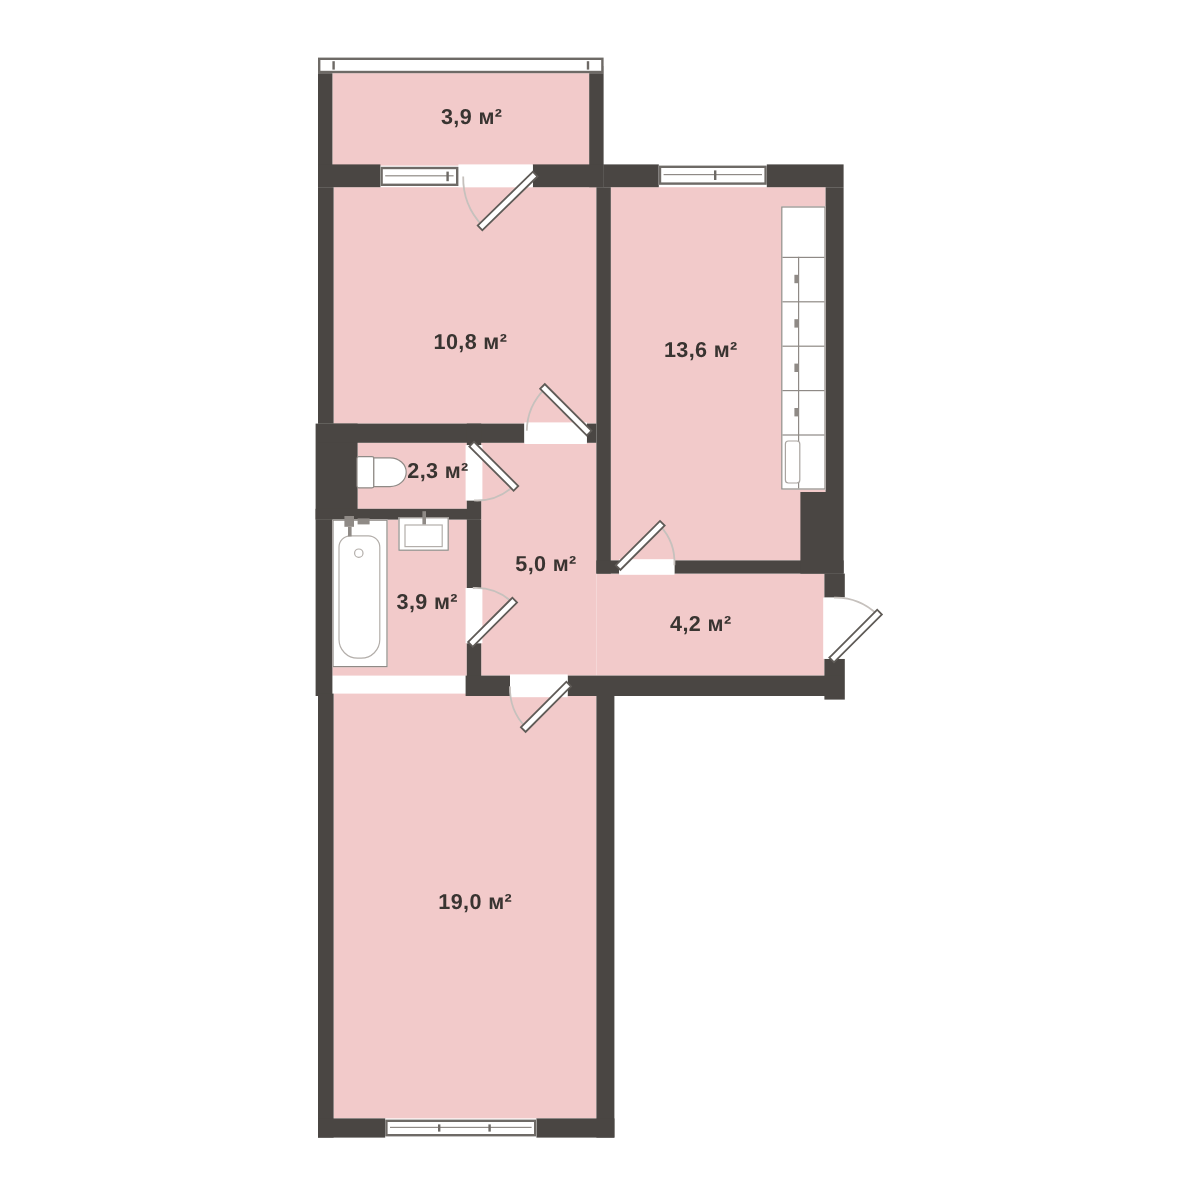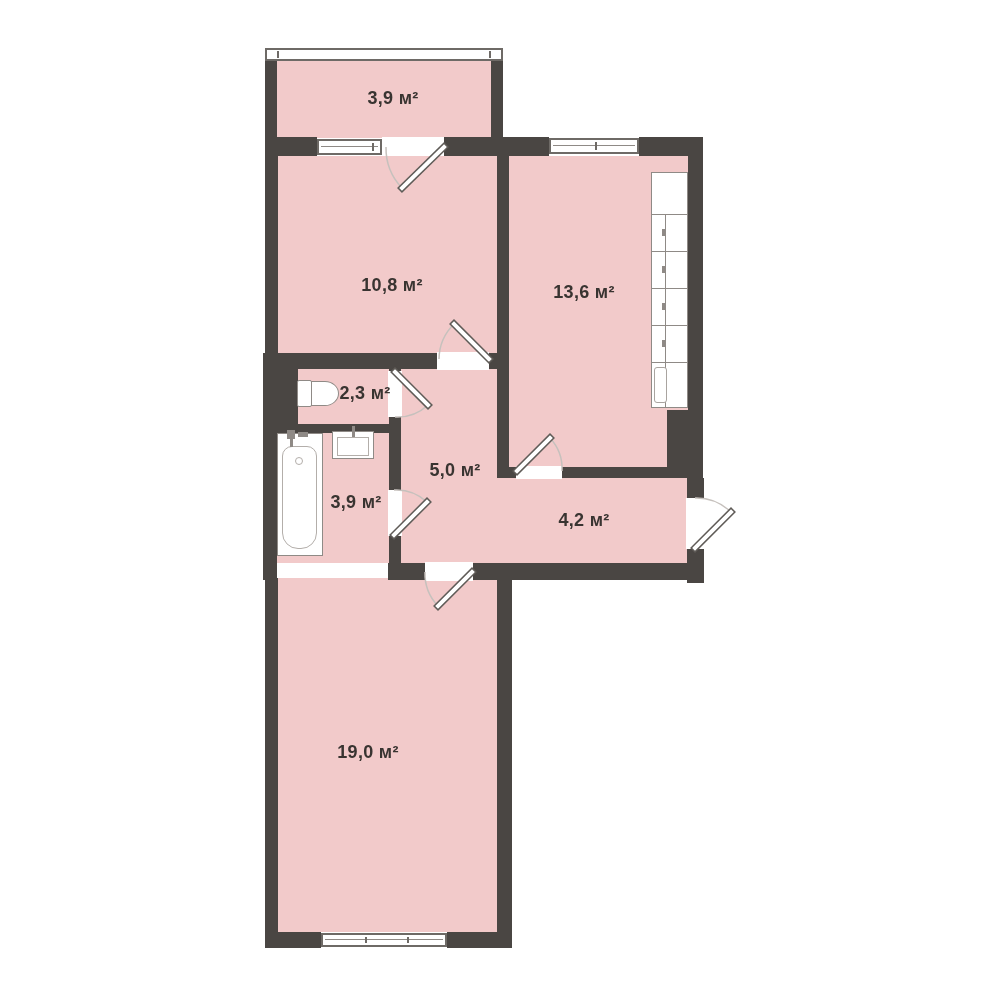--- a/index.html
+++ b/index.html
@@ -159,15 +159,15 @@
     </g>
   </svg>
 
   <span class="room-label" style="left:393px;top:98px;">3,9 м²</span>
   <span class="room-label" style="left:392px;top:264px;margin-top:21px;">10,8 м²</span>
   <span class="room-label" style="left:584px;top:292px;">13,6 м²</span>
   <span class="room-label" style="left:365px;top:393px;">2,3 м²</span>
   <span class="room-label" style="left:455px;top:470px;">5,0 м²</span>
   <span class="room-label" style="left:356px;top:502px;">3,9 м²</span>
   <span class="room-label" style="left:584px;top:520px;">4,2 м²</span>
-  <span class="room-label" style="left:368px;top:752px;text-align:right;">19,0 м²</span>
+  <span class="room-label" style="left:396px;top:752px;text-align:right;">19,0 м²</span>
 
 </div>
 
 </body></html>

